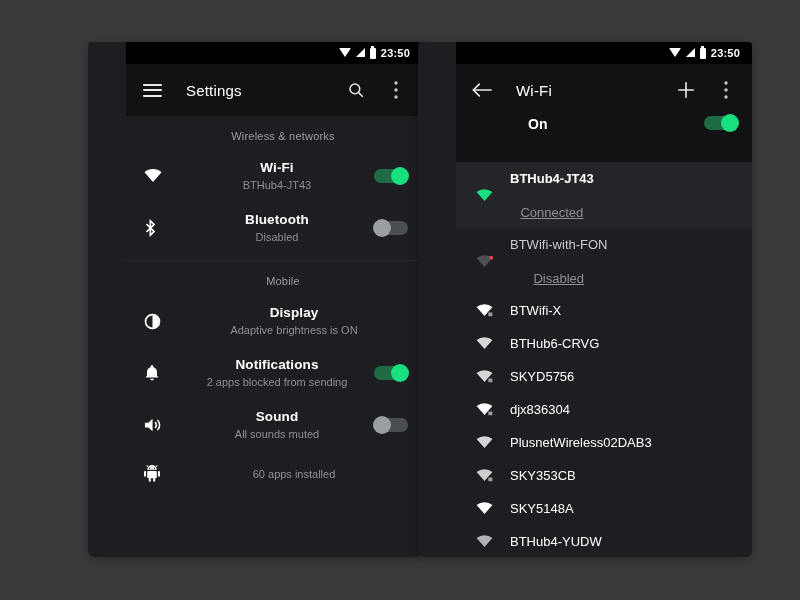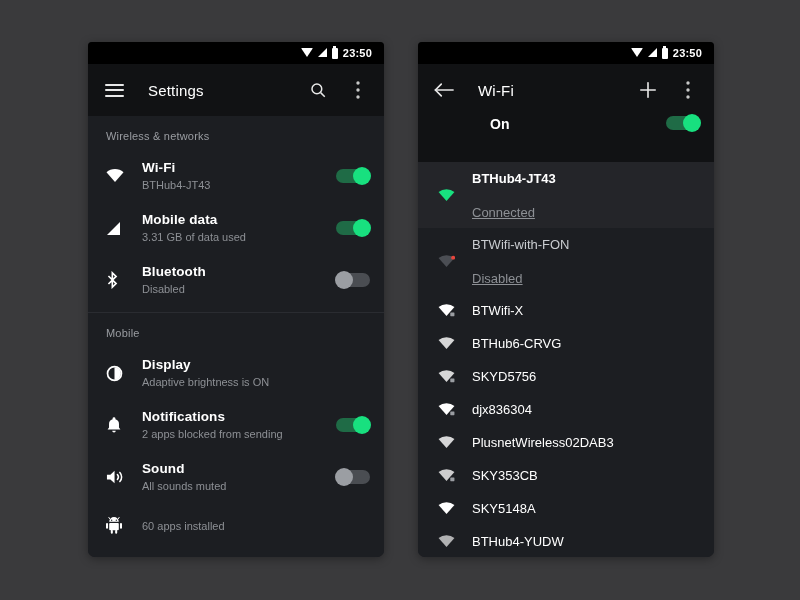--- a/index.html
+++ b/index.html
@@ -15,20 +15,21 @@
   }
   .phone {
     position: absolute;
     width: 296px;
     height: 515px;
     top: 42px;
     background: #1c1e22;
     border-radius: 4px 4px 7px 7px;
     overflow: hidden;
     box-shadow: 0 2px 10px rgba(0,0,0,0.35);
+    padding-left: 38px;
   }
   #phone-left  { left: 88px; }
   #phone-right { left: 418px; }
 
   
   .statusbar {
     height: 22px;
     background: #000;
     display: flex;
     align-items: center;
@@ -136,21 +137,21 @@
     width: 18px; height: 18px;
     border-radius: 50%;
     top: -2px;
   }
   .toggle.on  { background: #1f6b46; }
   .toggle.on .knob  { right: -1px; background: #18e07f; }
   .toggle.off { background: #4a4d52; }
   .toggle.off .knob { left: -1px; background: #9b9ea3; }
 
   
-  .scroll { background: #1c1e22; }
+  .scroll { background: #1c1e22; text-align: center; }
   .section-header {
     color: #9a9da2;
     font-size: 11px;
     padding: 14px 0 8px 18px;
     letter-spacing: 0.2px;
   }
   .divider {
     height: 1px;
     background: #2a2c31;
     margin: 6px 0 0 0;
@@ -266,34 +267,20 @@
         </div>
         <div class="row-text">
           <div class="row-title">Wi-Fi</div>
           <div class="row-sub">BTHub4-JT43</div>
         </div>
         <div class="toggle on">
             <div class="knob"></div>
           </div>
       </div>
 
-      <div class="row">
-        <div class="row-icon">
-          <svg width="16" height="15" viewBox="0 0 16 15">
-              <path d="M14 1 L14 14 L1 14 Z" fill="#ffffff"></path>
-            </svg>
-        </div>
-        <div class="row-text">
-          <div class="row-title">Mobile data</div>
-          <div class="row-sub">3.31 GB of data used</div>
-        </div>
-        <div class="toggle on">
-            <div class="knob"></div>
-          </div>
-      </div>
 
       <div class="row">
         <div class="row-icon">
           <svg width="13" height="18" viewBox="0 0 13 20" fill="none" stroke="#ffffff" stroke-width="1.8">
             <path d="M2 5.5 L10.5 14 L6.3 18 L6.3 2 L10.5 6 L2 14.5"></path>
           </svg>
         </div>
         <div class="row-text">
           <div class="row-title">Bluetooth</div>
           <div class="row-sub">Disabled</div>

